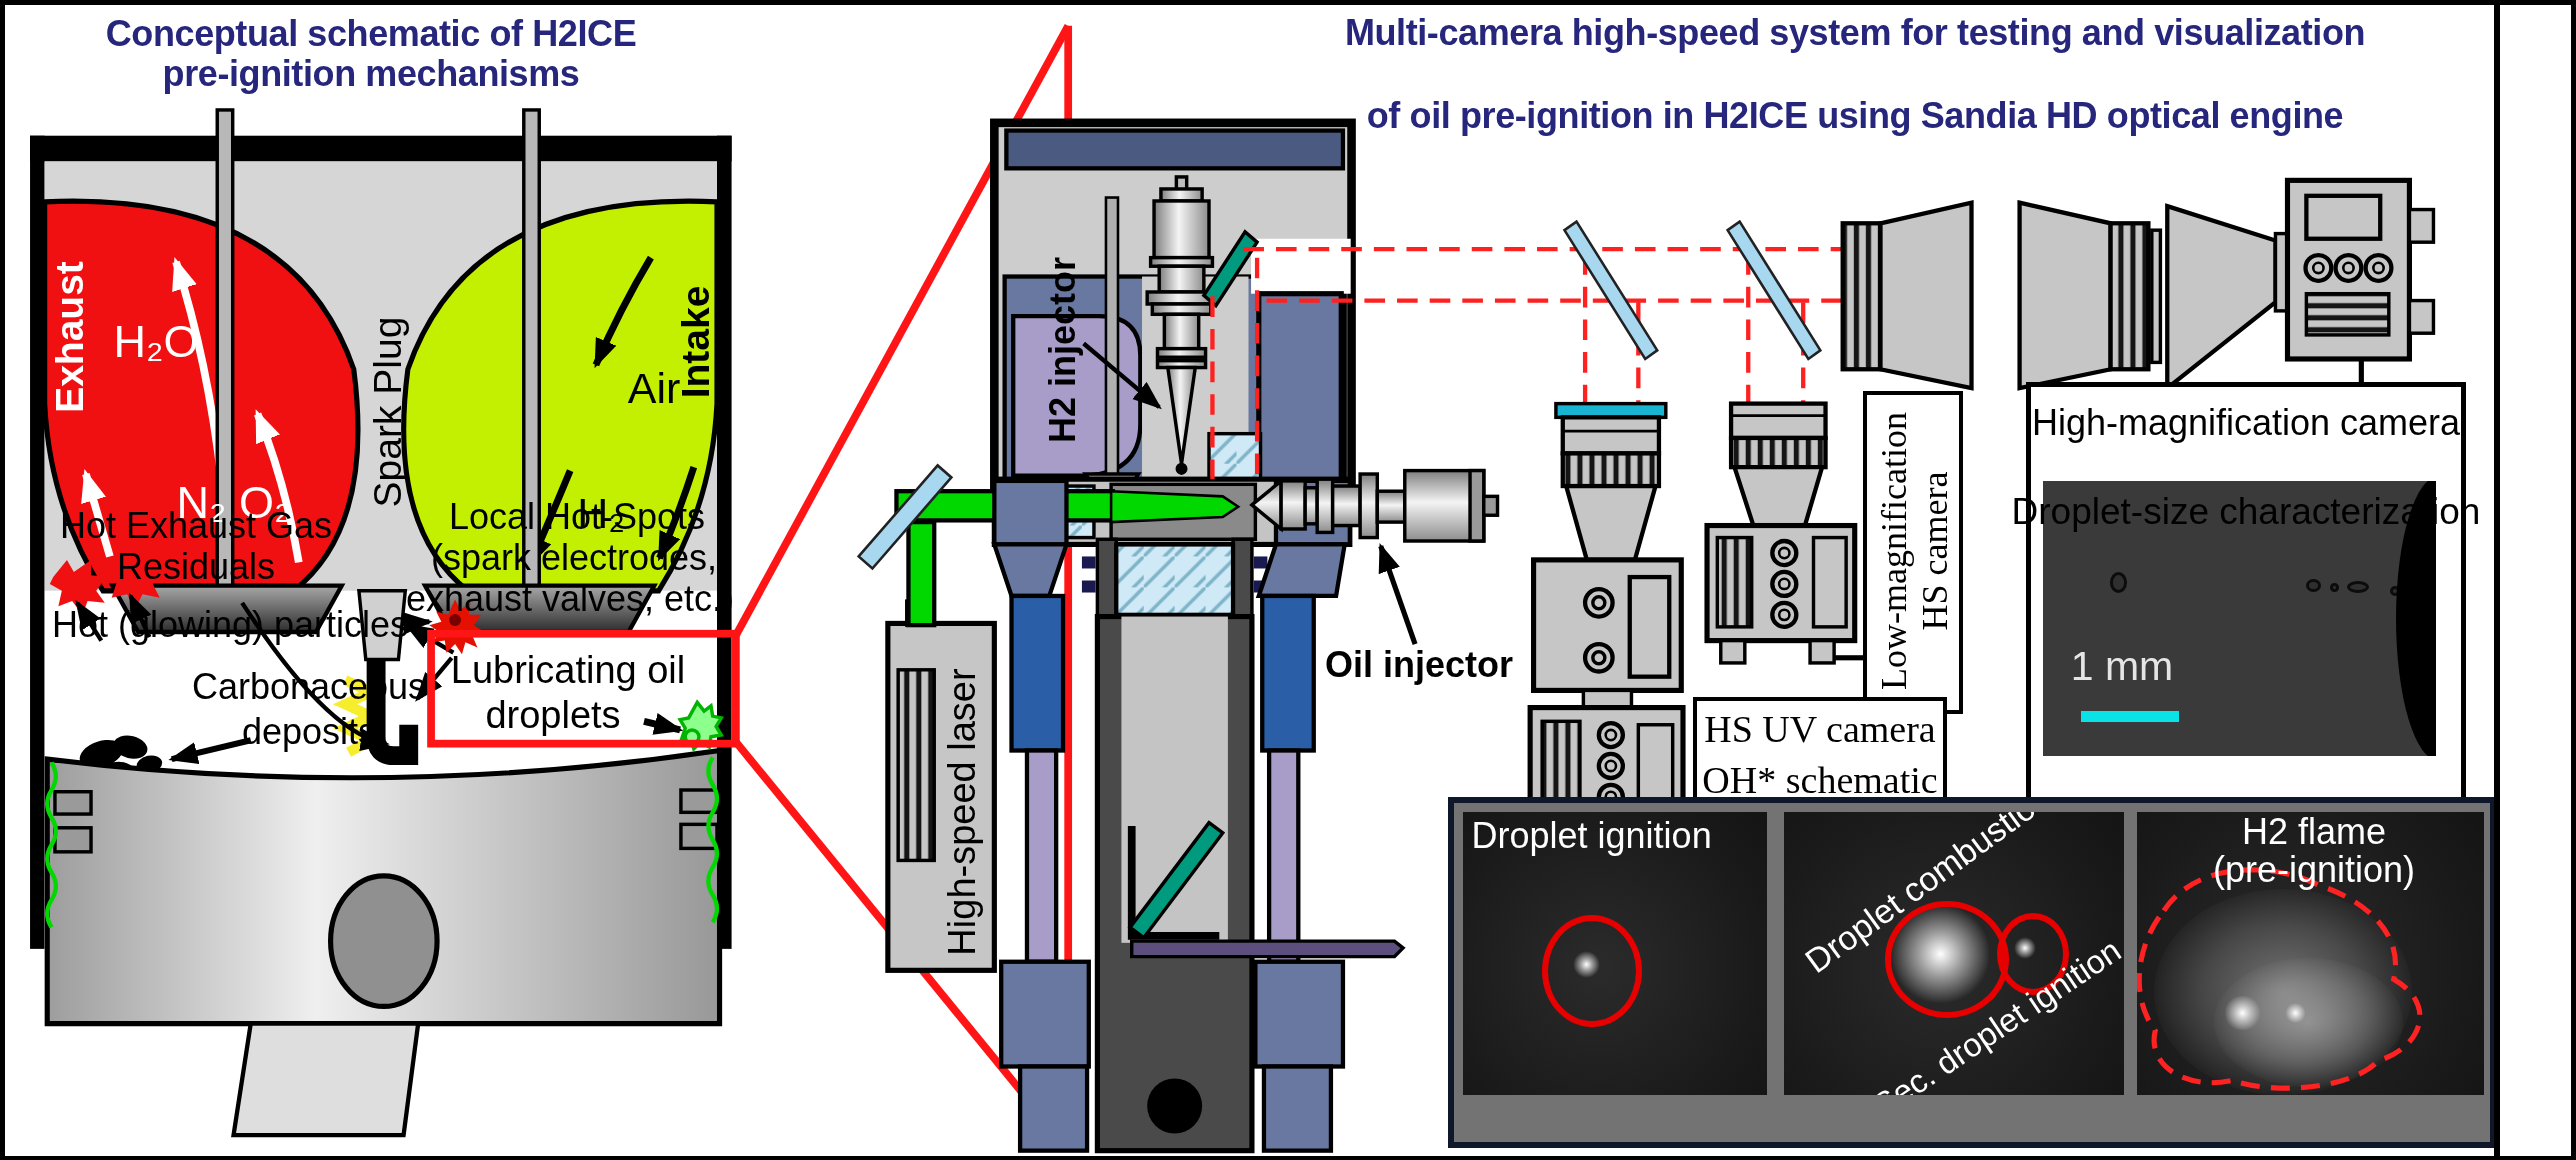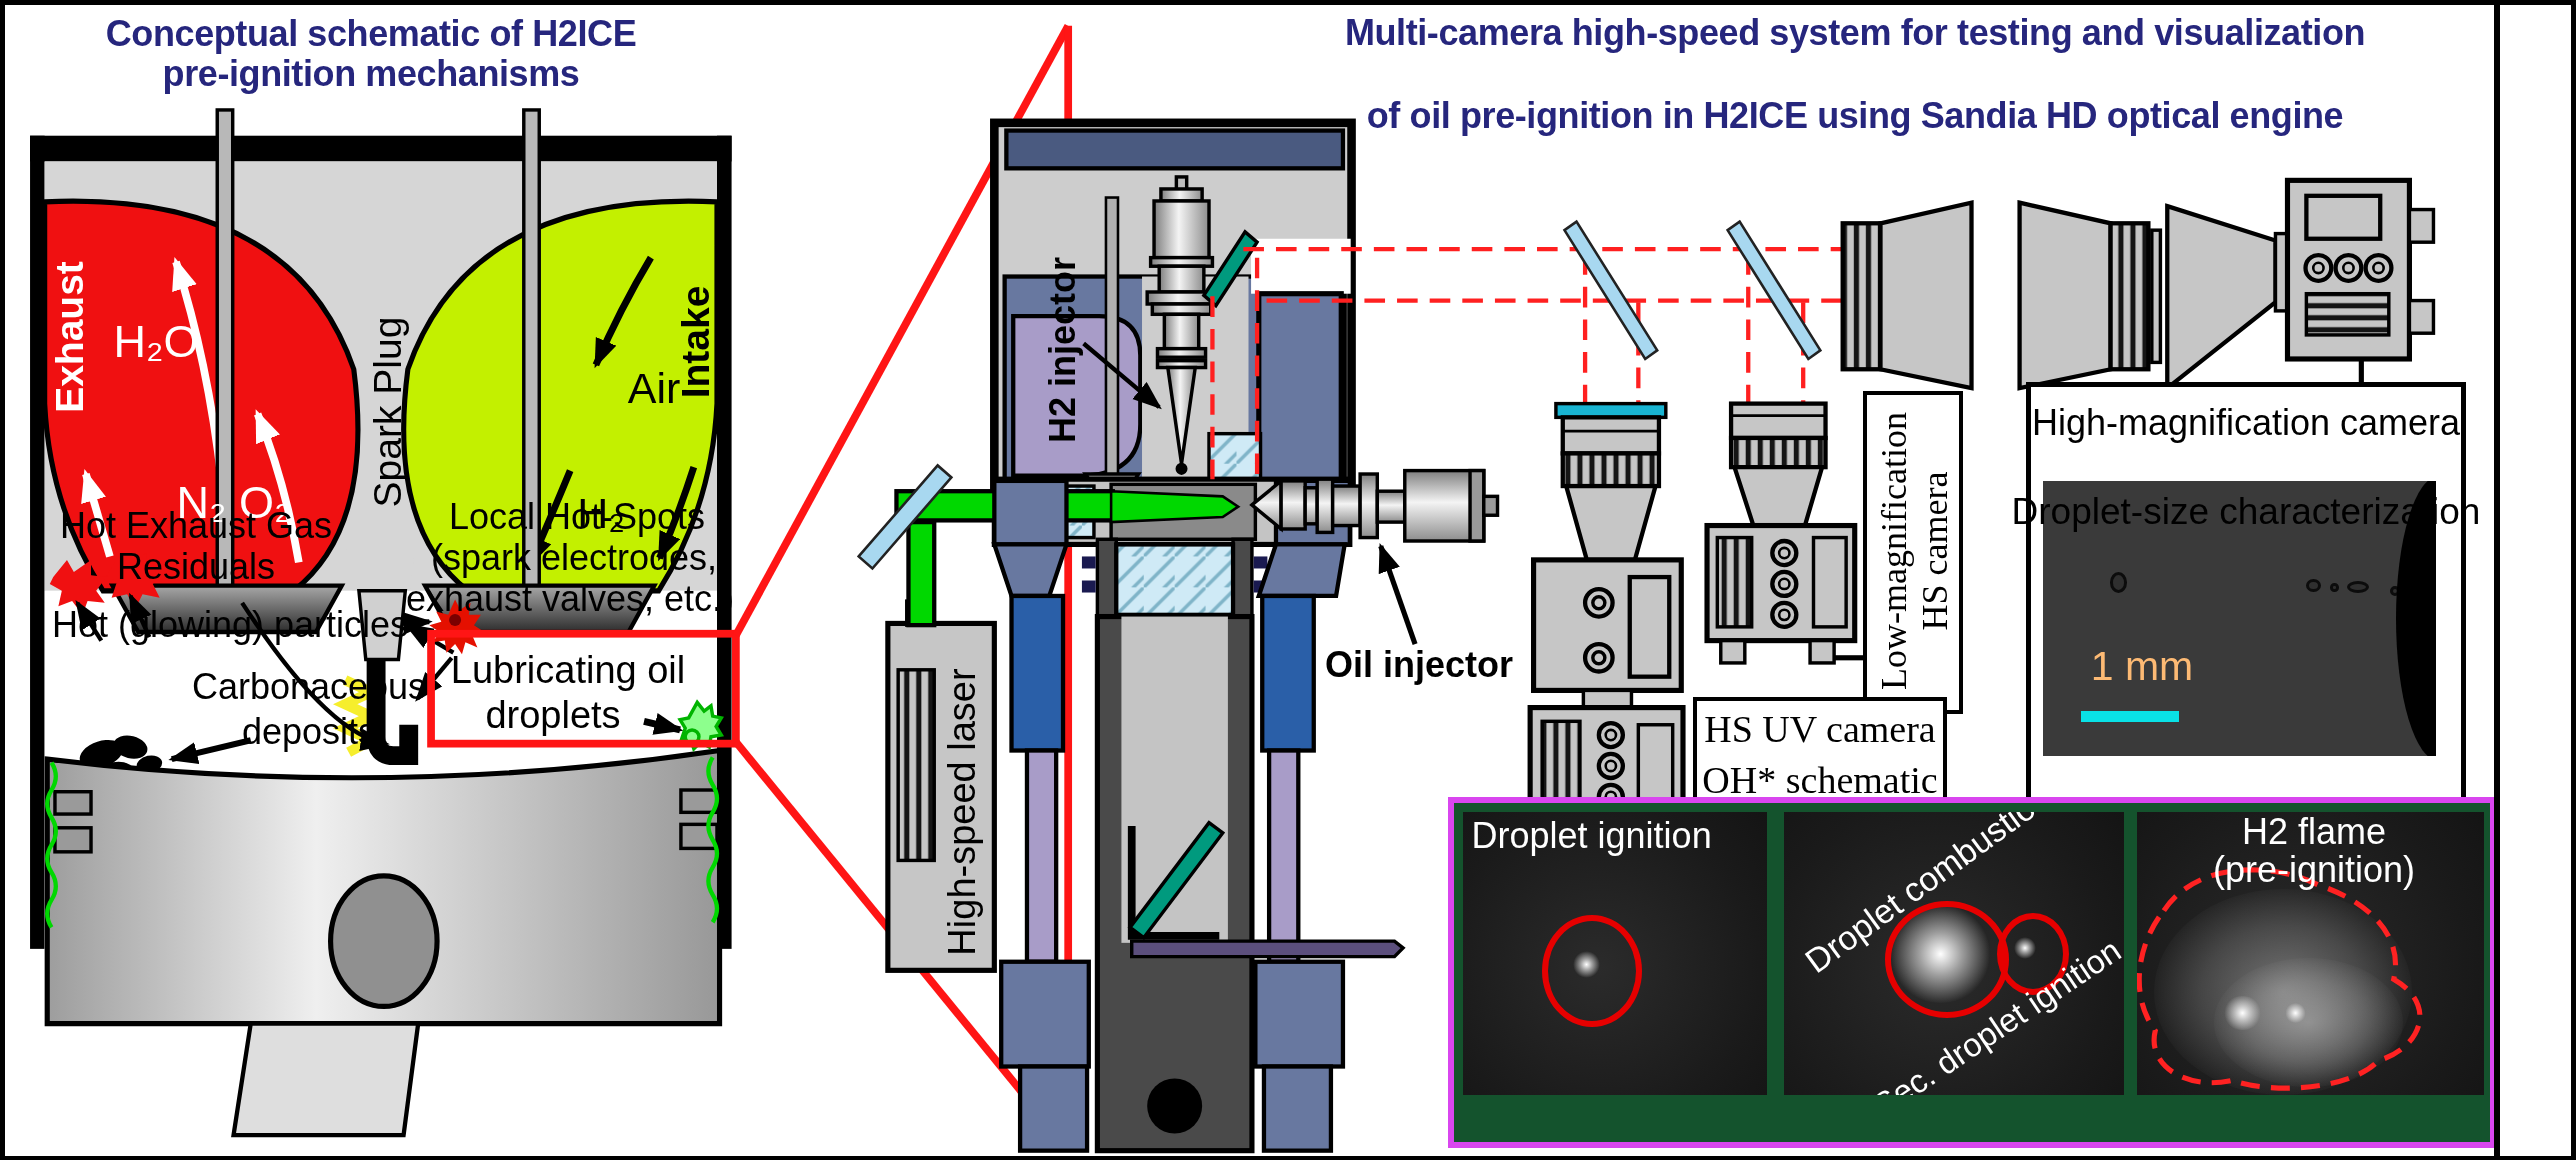--- a/index.html
+++ b/index.html
@@ -8,22 +8,22 @@
   .outerborder{position:absolute;inset:0;border:5.2px solid #000;pointer-events:none;z-index:50;}
   .vline{position:absolute;left:2494px;top:0;width:6px;height:1161px;background:#000;z-index:40;}
   svg.canvas{position:absolute;left:0;top:0;z-index:5;}
   .lbl{position:absolute;white-space:nowrap;color:#000;z-index:20;text-align:center;
        transform:translate(-50%,-50%);line-height:1.08;}
   .title{color:#26267d;font-weight:700;font-size:36px;letter-spacing:-0.4px;}
   .w{color:#fff;}
   .b{font-weight:700;}
   .serif{font-family:"Liberation Serif","DejaVu Serif",serif;}
   .labelbox{position:absolute;background:#fff;border:4.3px solid #000;z-index:15;box-sizing:border-box;}
-  .bpanel{position:absolute;left:1448px;top:797px;width:1048px;height:351px;background:#14532d;
-          border:6px solid #d946ef;box-sizing:border-box;z-index:15;}
+  .bpanel{position:absolute;left:1448px;top:797px;width:1048px;height:351px;background:#737373;
+          border:6px solid #0f172a;box-sizing:border-box;z-index:15;}
   .bimg{position:absolute;top:8.6px;height:283px;overflow:hidden;
         background:radial-gradient(circle at 45% 55%, #2b2b2b 0%, #1a1a1a 70%, #141414 100%);}
   .ell{position:absolute;border:6px solid #e60000;border-radius:50%;}
   .glow{position:absolute;border-radius:50%;
         background:radial-gradient(circle,rgba(255,255,255,1) 0%,rgba(255,255,255,.55) 30%,rgba(255,255,255,0) 70%);}
   .cloud{position:absolute;border-radius:50%;
         background:radial-gradient(ellipse,rgba(255,255,255,.34) 0%,rgba(255,255,255,.16) 45%,rgba(255,255,255,0) 75%);}
   .hmbox{position:absolute;left:2026px;top:382px;width:440px;height:459px;background:#fff;
          border:5.2px solid #000;box-sizing:border-box;z-index:15;}
   .hmimg{position:absolute;left:12px;top:94px;width:393px;height:275px;background:#3a3a3a;overflow:hidden;}
@@ -376,21 +376,21 @@
 <div class="hmbox">
   <div class="lbl" style="left:215px;top:36px;font-size:36px;">High-magnification camera</div>
   <div class="lbl" style="left:215px;top:77px;font-size:37px;margin-top:48px;">Droplet-size characterization</div>
   <div class="hmimg">
     <div class="drop" style="left:67px;top:91px;width:17px;height:20.6px;"></div>
     <div class="drop" style="left:263px;top:98px;width:14.6px;height:13px;"></div>
     <div class="drop" style="left:287px;top:102px;width:8.6px;height:8.6px;"></div>
     <div class="drop" style="left:304px;top:100px;width:22px;height:12px;"></div>
     <div class="drop" style="left:347px;top:105px;width:10.3px;height:10.3px;"></div>
     <div class="meniscus"></div>
-    <div class="lbl" style="left:79px;top:185px;font-size:41px;color:#fdba74;margin-left:20px;">1 mm</div>
+    <div class="lbl" style="left:79px;top:185px;font-size:41px;color:#e5e5e5;">1 mm</div>
     <div class="cyanbar" style="left:38px;top:230px;width:98px;height:11px;"></div>
   </div>
 </div>
 
 <div class="bpanel">
   <div class="bimg" style="left:8.6px;width:304px;">
     <div class="lbl w" style="left:129px;top:24px;font-size:36px;">Droplet ignition</div>
     <div class="glow" style="left:110px;top:139px;width:27.5px;height:27.5px;"></div>
     <div class="ell" style="left:79px;top:103px;width:88px;height:100px;"></div>
   </div>

